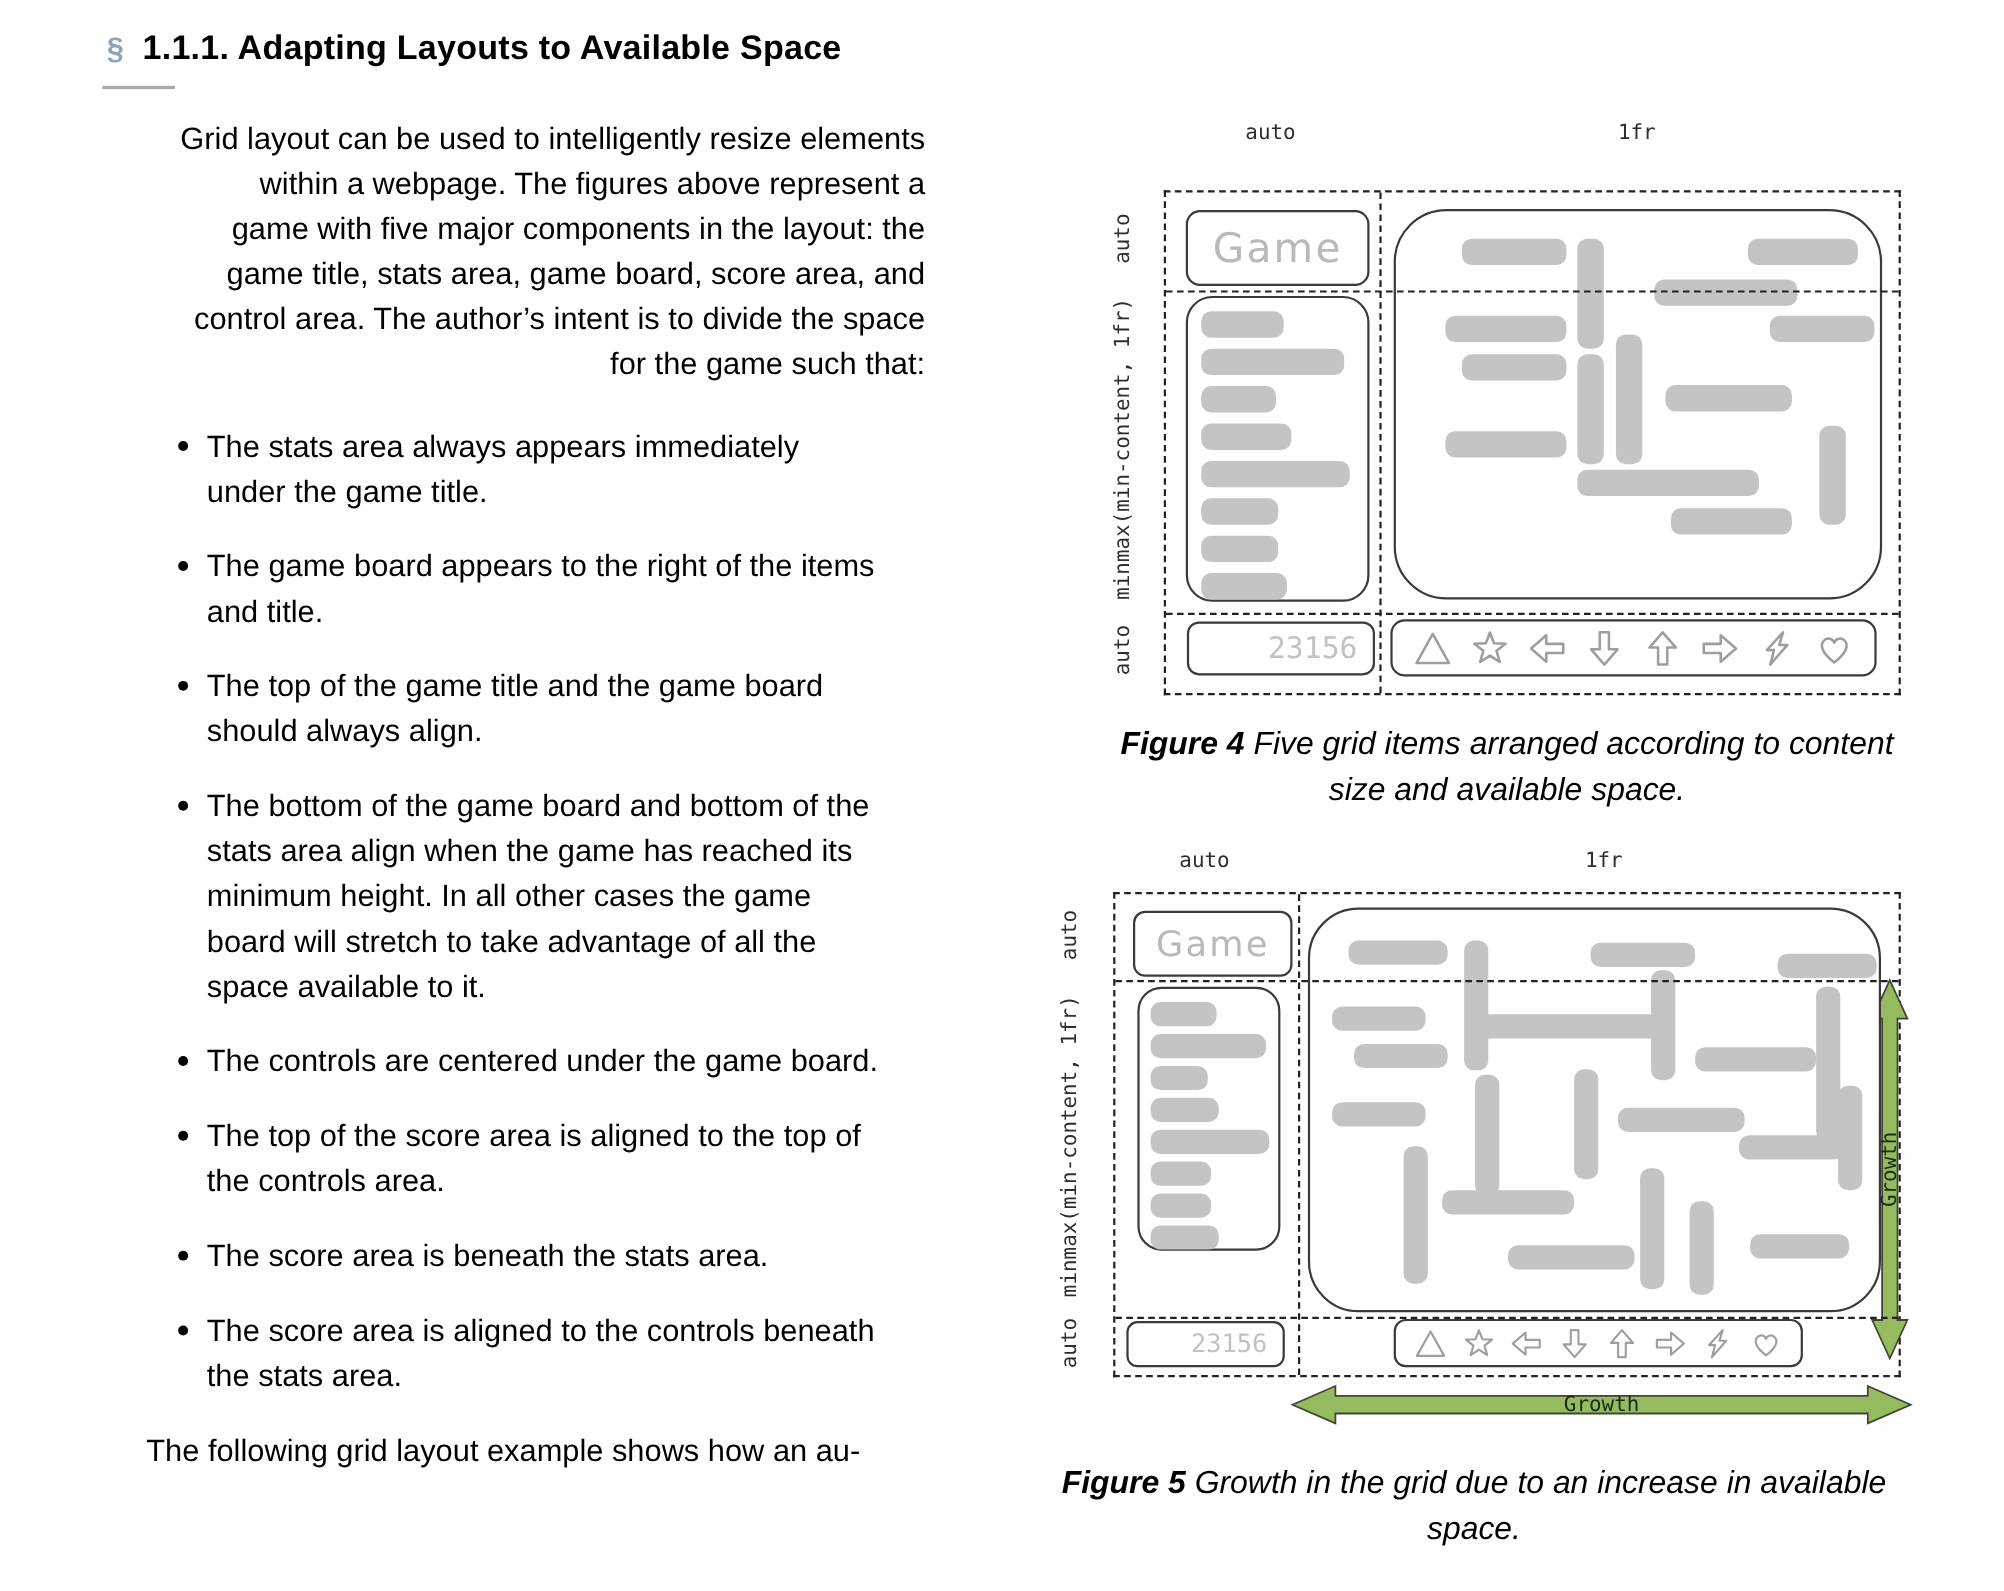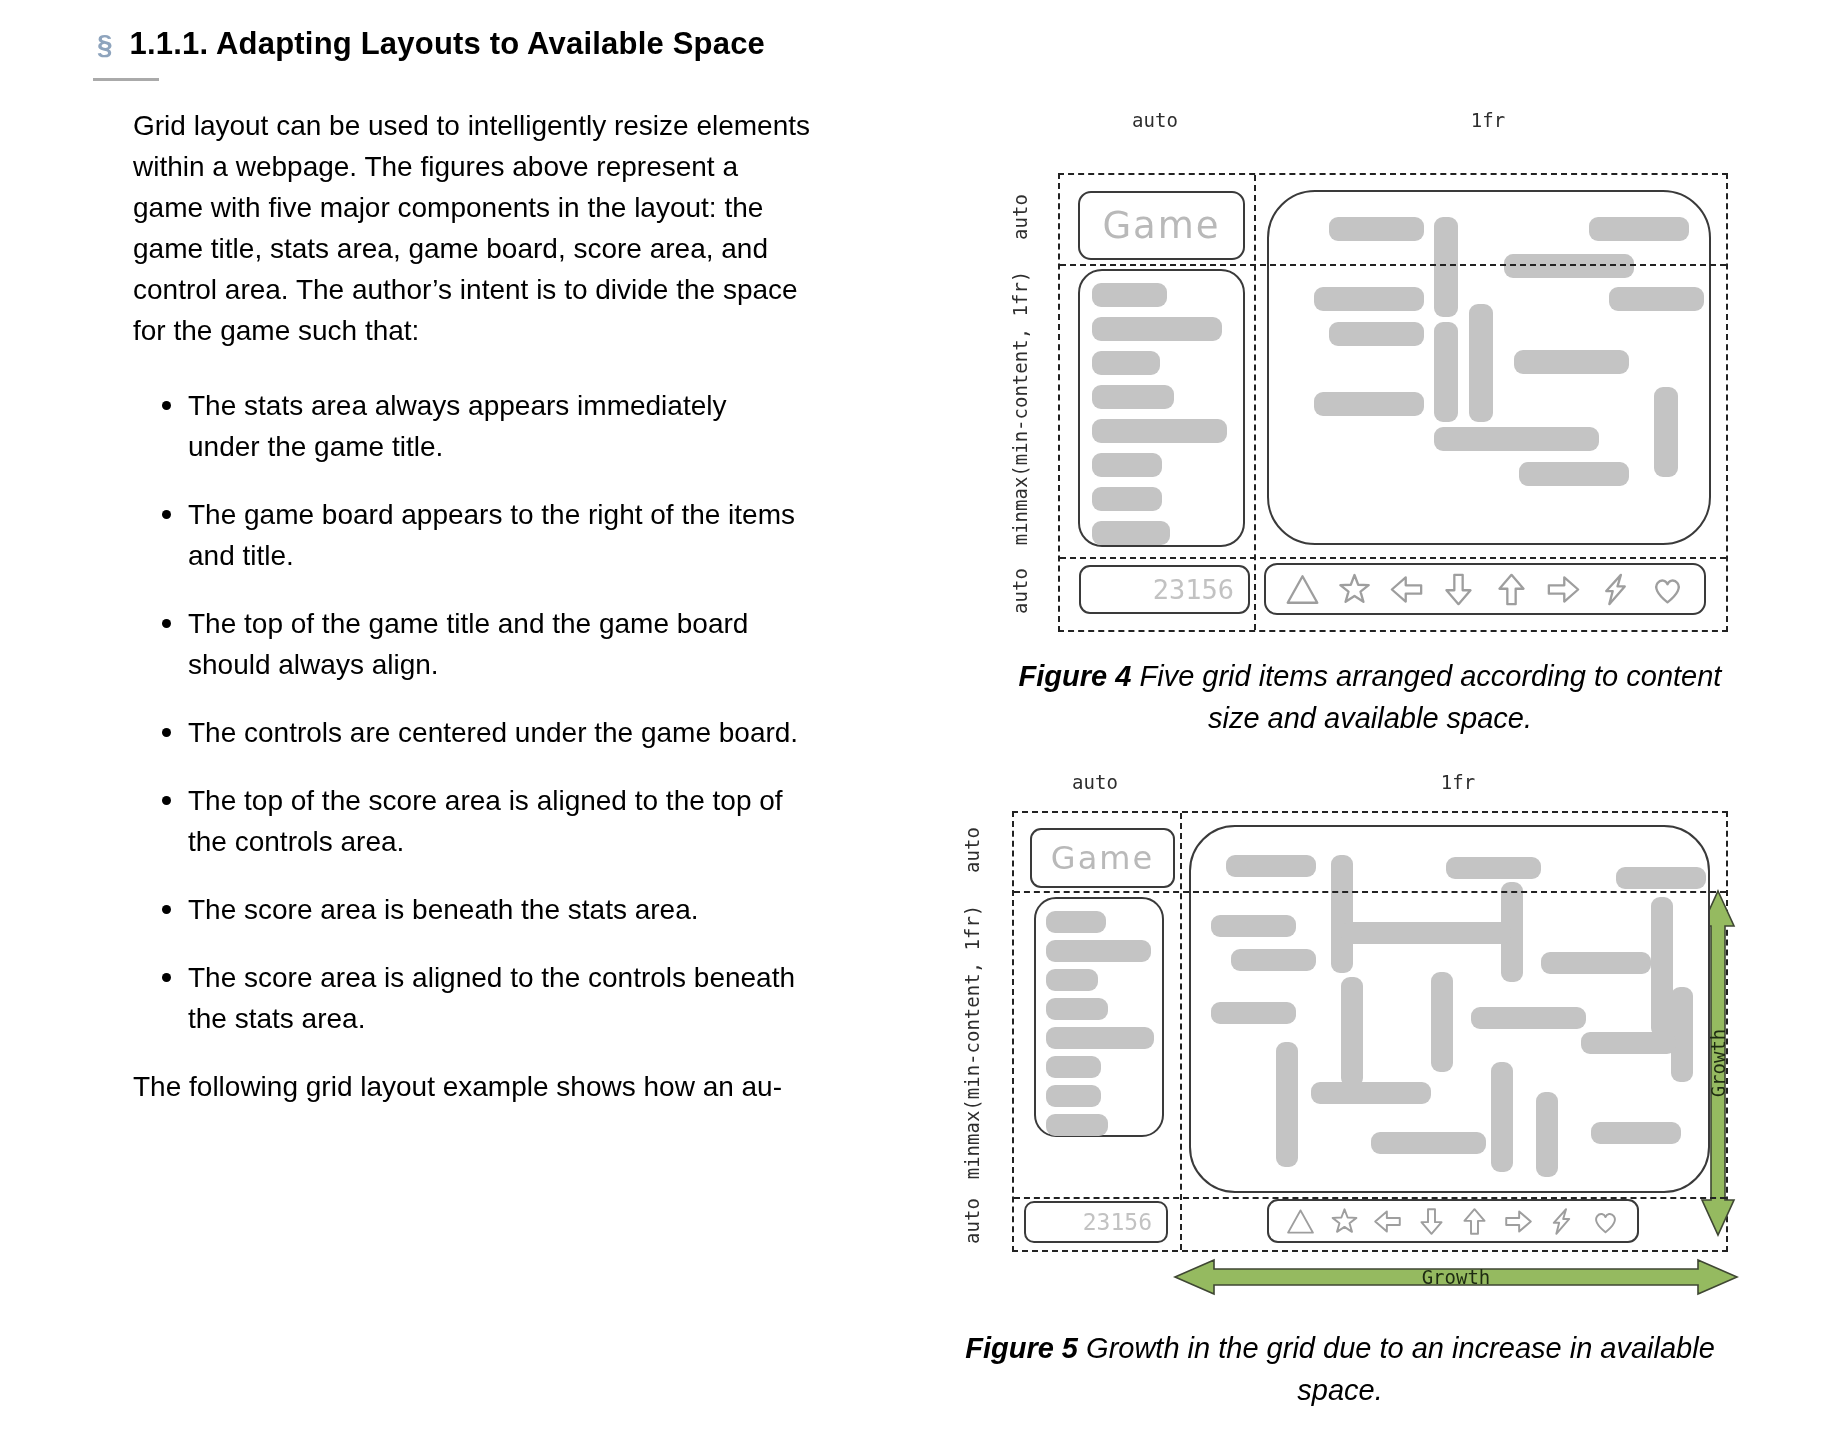--- a/index.html
+++ b/index.html
@@ -5,21 +5,21 @@
   html,body{margin:0;padding:0;background:#ffffff;}
   #canvas{position:relative;width:1822px;height:1446px;background:#fff;overflow:hidden;
           font-family:"Liberation Sans",sans-serif;color:#000;}
 
   
   #textcol{position:absolute;left:75px;top:26px;width:745px;}
   .heading-row{display:flex;align-items:baseline;padding-left:22px;}
   .sec-marker{color:#8ea4bd;font-size:28px;font-weight:bold;margin-right:17px;text-decoration:none;}
   .sec-title{font-size:31px;font-weight:bold;letter-spacing:0.2px;}
   .heading-rule{width:66px;height:3px;background:#aaaaaa;margin:16px 0 0 18px;}
-  .body-par{margin:24px 0 0 58px;width:682px;font-size:28px;line-height:41px;}
+  .body-par{margin:24px 0 0 84px;width:682px;font-size:28px;line-height:41px;text-align:right;}
   ul.rules{list-style:none;margin:34px 0 0 85px;padding:0;width:640px;}
   ul.rules li{position:relative;padding-left:28px;font-size:28px;line-height:41px;margin-bottom:27px;}
   ul.rules li::before{content:"";position:absolute;left:2px;top:16px;width:9px;height:9px;border-radius:50%;background:#000;}
   .closing-par{margin:5px 0 16px 58px;width:690px;font-size:28px;line-height:41px;}
 
   
   .fig{position:absolute;}
   .col-label,.row-label{position:absolute;font-family:"DejaVu Sans Mono",monospace;
        font-size:19px;color:#2e2e2e;white-space:nowrap;transform:translate(-50%,-50%);}
   .row-label{transform:translate(-50%,-50%) rotate(-90deg);}
@@ -60,20 +60,21 @@
     <div class="heading-row">
       <a class="sec-marker" href="#">§</a>
       <span class="sec-title">1.1.1. Adapting Layouts to Available Space</span>
     </div>
     <div class="heading-rule"></div>
     <p class="body-par">Grid layout can be used to intelligently resize elements within a webpage. The figures above represent a game with five major components in the layout: the game title, stats area, game board, score area, and control area. The author’s intent is to divide the space for the game such that:</p>
     <ul class="rules">
       <li>The stats area always appears immediately under the game title.</li>
       <li>The game board appears to the right of the items and title.</li>
       <li>The top of the game title and the game board should always align.</li>
+      <li>The bottom of the game board and bottom of the stats area align when the game has reached its minimum height. In all other cases the game board will stretch to take advantage of all the space available to it.</li>
       <li>The controls are centered under the game board.</li>
       <li>The top of the score area is aligned to the top of the controls area.</li>
       <li>The score area is beneath the stats area.</li>
       <li>The score area is aligned to the controls beneath the stats area.</li>
     </ul>
     <p class="closing-par">The following grid layout example shows how an au-</p>
   </div>
 
   <div class="fig fig4" style="left:900px;top:100px;width:880px;height:660px;">
     <div class="col-label" style="left:255px;top:20px;">auto</div>

